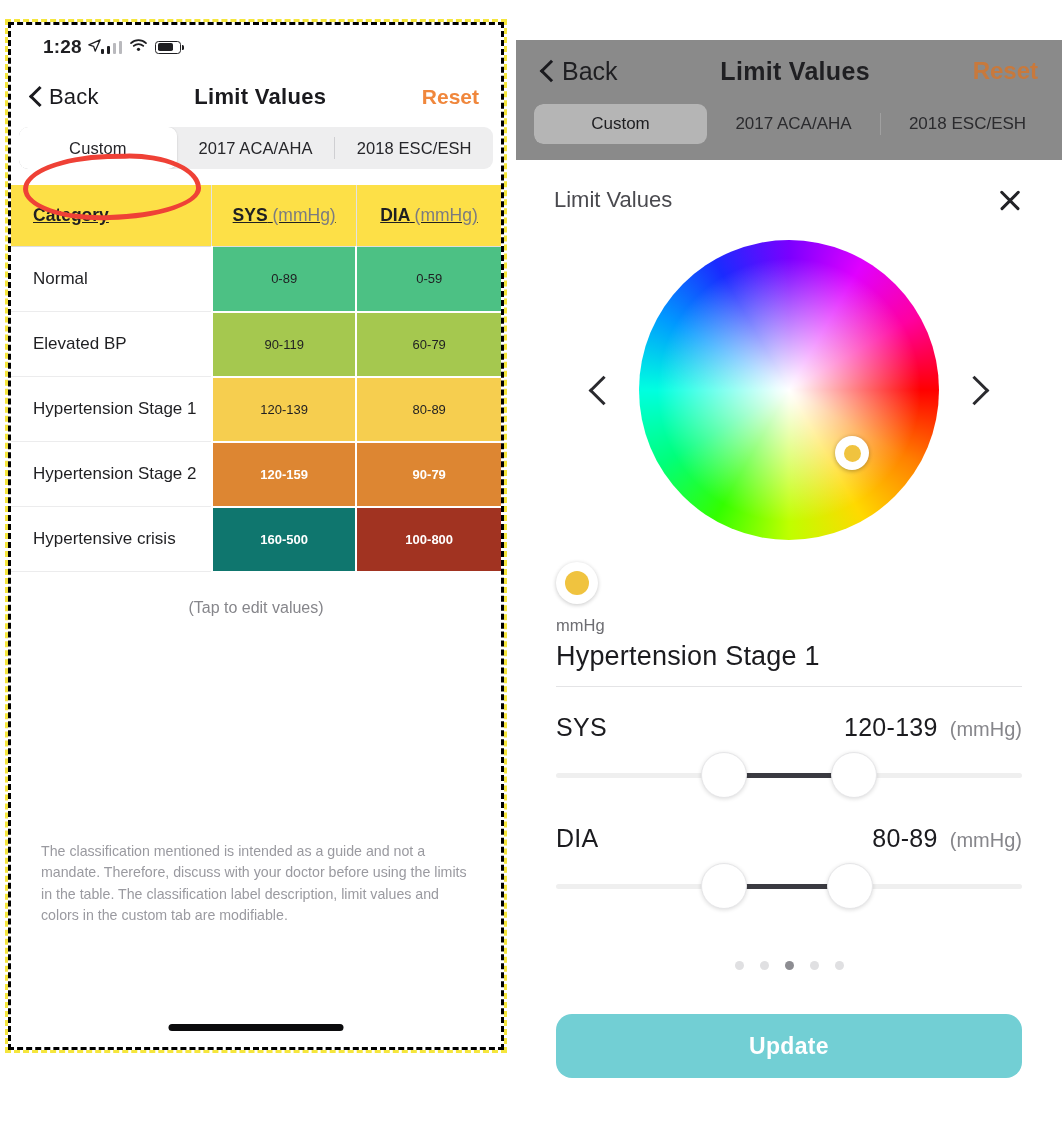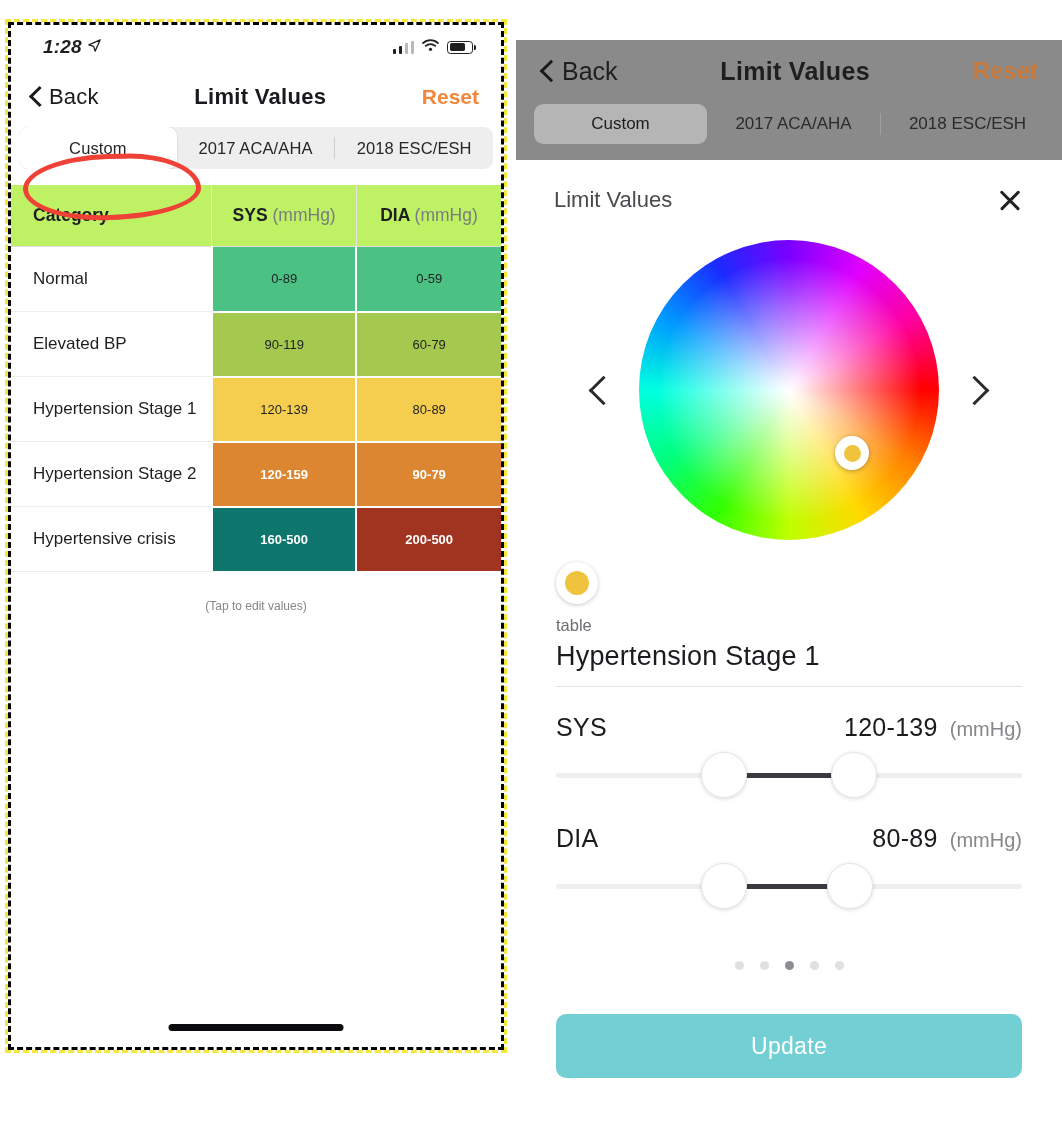--- a/index.html
+++ b/index.html
@@ -19,21 +19,21 @@
     border: 3px dashed #000000;
     outline: 3px dashed #f5e63d;
     outline-offset: 0px;
     overflow: hidden;
   }
   .left-inner { position: relative; width: 100%; height: 100%; background:#fff; }
 
   
   .statusbar {
     height: 44px; display: flex; align-items: center;
-    justify-content: space-between; padding: 0 28px 0 32px; font-style: italic;
+    padding: 0 28px 0 32px;
   }
   .sb-time {
     font-size: 19px; font-weight: 600; color:#1f1f22;
     letter-spacing: .2px; display:flex; align-items:center; gap:6px;
   }
   .loc-arrow { display:inline-block; transform: translateY(-1px); }
   .sb-right { display:flex; align-items:center; gap:8px; }
   .bars { display:flex; align-items:flex-end; gap:2.5px; height:13px; }
   .bars i { display:block; width:3.5px; background:#b9b9bd; border-radius:1px; }
   .bars i.on { background:#1f1f22; }
@@ -87,42 +87,42 @@
   .annot {
     position:absolute; left:12px; top:129px; width:178px; height:66px;
     border:5px solid #ef4136; border-radius:48% 42% 52% 46% / 50% 55% 45% 50%;
     pointer-events:none; z-index:30;
     transform: rotate(-1.5deg);
   }
 
   
   .tbl { width:100%; border-collapse:collapse; margin-top:16px; table-layout:fixed;}
   .tbl th {
-    background:#bef264; font-size:17.5px; font-weight:700; color:#1f1f22;
-    padding:20px 0; text-align:center; border-bottom:1px solid #dededf;
+    background:#fde047; font-size:17.5px; font-weight:700; color:#1f1f22;
+    padding:20px 0; text-align:center; border-bottom:1px solid #dededf;text-decoration:underline;
   }
   .tbl th.cat { text-align:left; padding-left:22px; }
   .tbl th .unit { font-weight:400; color:#7b7b80; }
   .tbl th.sep { border-left:1px solid #e2e2e4; }
   .tbl td {
     font-size:13px; text-align:center; padding:0; height:65px;
     vertical-align: middle;
   }
   .tbl td.cat {
     text-align:left; padding-left:22px; color:#1f1f22; line-height:1.28;
     background:#fff; border-bottom:1px solid #ececed; font-size:17px;
   }
   .tbl td.val { color:#1f1f22; border-bottom:2px solid #ffffff; border-left:2px solid #fff;}
   .tbl td.val.light { color:#ffffff; font-weight:700; }
   .col-cat { width: 41%; }
   .col-sys { width: 29.5%; }
   .col-dia { width: 29.5%; }
 
   .tap-hint {
-    text-align:center; font-size:12px; color:#86868b; margin-top:26px;
+    text-align:center; font-size:16px; color:#86868b; margin-top:26px;
   }
   .disclaimer {
     position:absolute; left:30px; right:26px; bottom:120px;
     font-size:14.2px; line-height:1.52; color:#9a9aa0;
   }
   .home-ind {
     position:absolute; left:50%; transform:translateX(-50%); bottom:16px;
     width:175px; height:7px; background:#0b0b0d; border-radius:4px;
   }
 
@@ -245,22 +245,22 @@
     position:absolute; top:0; width:46px; height:46px; border-radius:50%;
     background:#ffffff; border:1px solid #e6e6e8;
     box-shadow:0 1px 4px rgba(0,0,0,.14); cursor:pointer;
   }
 
   .dots { display:flex; justify-content:center; gap:16px; margin-top:52px;}
   .dots i { width:9px; height:9px; border-radius:50%; background:#e0e0e2; display:block;}
   .dots i.on { background:#8d8d92; }
 
   .update-btn {
-    margin:44px 32px 0 32px; height:64px; border-radius:10px;
-    background:#72cfd4; color:#ffffff; font-size:23px; font-weight:400;
+    margin:44px 32px 0 32px; height:64px; border-radius:16px;
+    background:#72cfd4; color:#ffffff; font-size:23px; font-weight:700;
     display:flex; align-items:center; justify-content:center; cursor:pointer;
     letter-spacing:.3px;
   }
   .r-home {
     position:absolute; left:50%; transform:translateX(-50%); bottom:40px;
     width:190px; height:7px; background:#0b0b0d; border-radius:4px;
   }
 </style>
 </head>
 <body>
@@ -355,27 +355,28 @@
               <td class="val" style="background: rgb(246, 206, 79);">80-89</td>
             </tr>
             <tr>
               <td class="cat">Hypertension Stage 2</td>
               <td class="val light" style="background: rgb(221, 134, 50);">120-159</td>
               <td class="val light" style="background: rgb(221, 134, 50);">90-79</td>
             </tr>
             <tr>
               <td class="cat">Hypertensive crisis</td>
               <td class="val light" style="background: #0f766e; text-align: center;">160-500</td>
-              <td class="val light" style="background: rgb(161, 51, 33);">200-500</td>
+              <td class="val light" style="background: rgb(161, 51, 33);">100-800</td>
             </tr>
           </tbody>
       </table>
 
       <div class="tap-hint">(Tap to edit values)</div>
 
+      <div class="disclaimer">The classification mentioned is intended as a guide and not a mandate. Therefore, discuss with your doctor before using the limits in the table. The classification label description, limit values and colors in the custom tab are modifiable.</div>
       <div class="home-ind"></div>
     </div>
   </div>
 
   <div class="right-phone">
 
 
     <div class="r-dim"></div>
 
     <div class="r-navbar">
@@ -410,21 +411,21 @@
             </div>
         </div>
         <div class="arrow-btn right"></div>
       </div>
 
       <div class="swatch-row">
         <div class="swatch">
             <span style="background: rgb(240, 195, 63);"></span>
           </div>
       </div>
-      <div class="lbl-small">table</div>
+      <div class="lbl-small">mmHg</div>
       <div class="lbl-big">Hypertension  Stage 1</div>
 
       <div id="sliders">
           <div class="slider-block">
             <div class="slider-head">
               <span class="sl-name">SYS</span>
               <span class="sl-right">
                 <span class="sl-val">120-139</span>
                 <span class="sl-unit">(mmHg)</span>
               </span>

